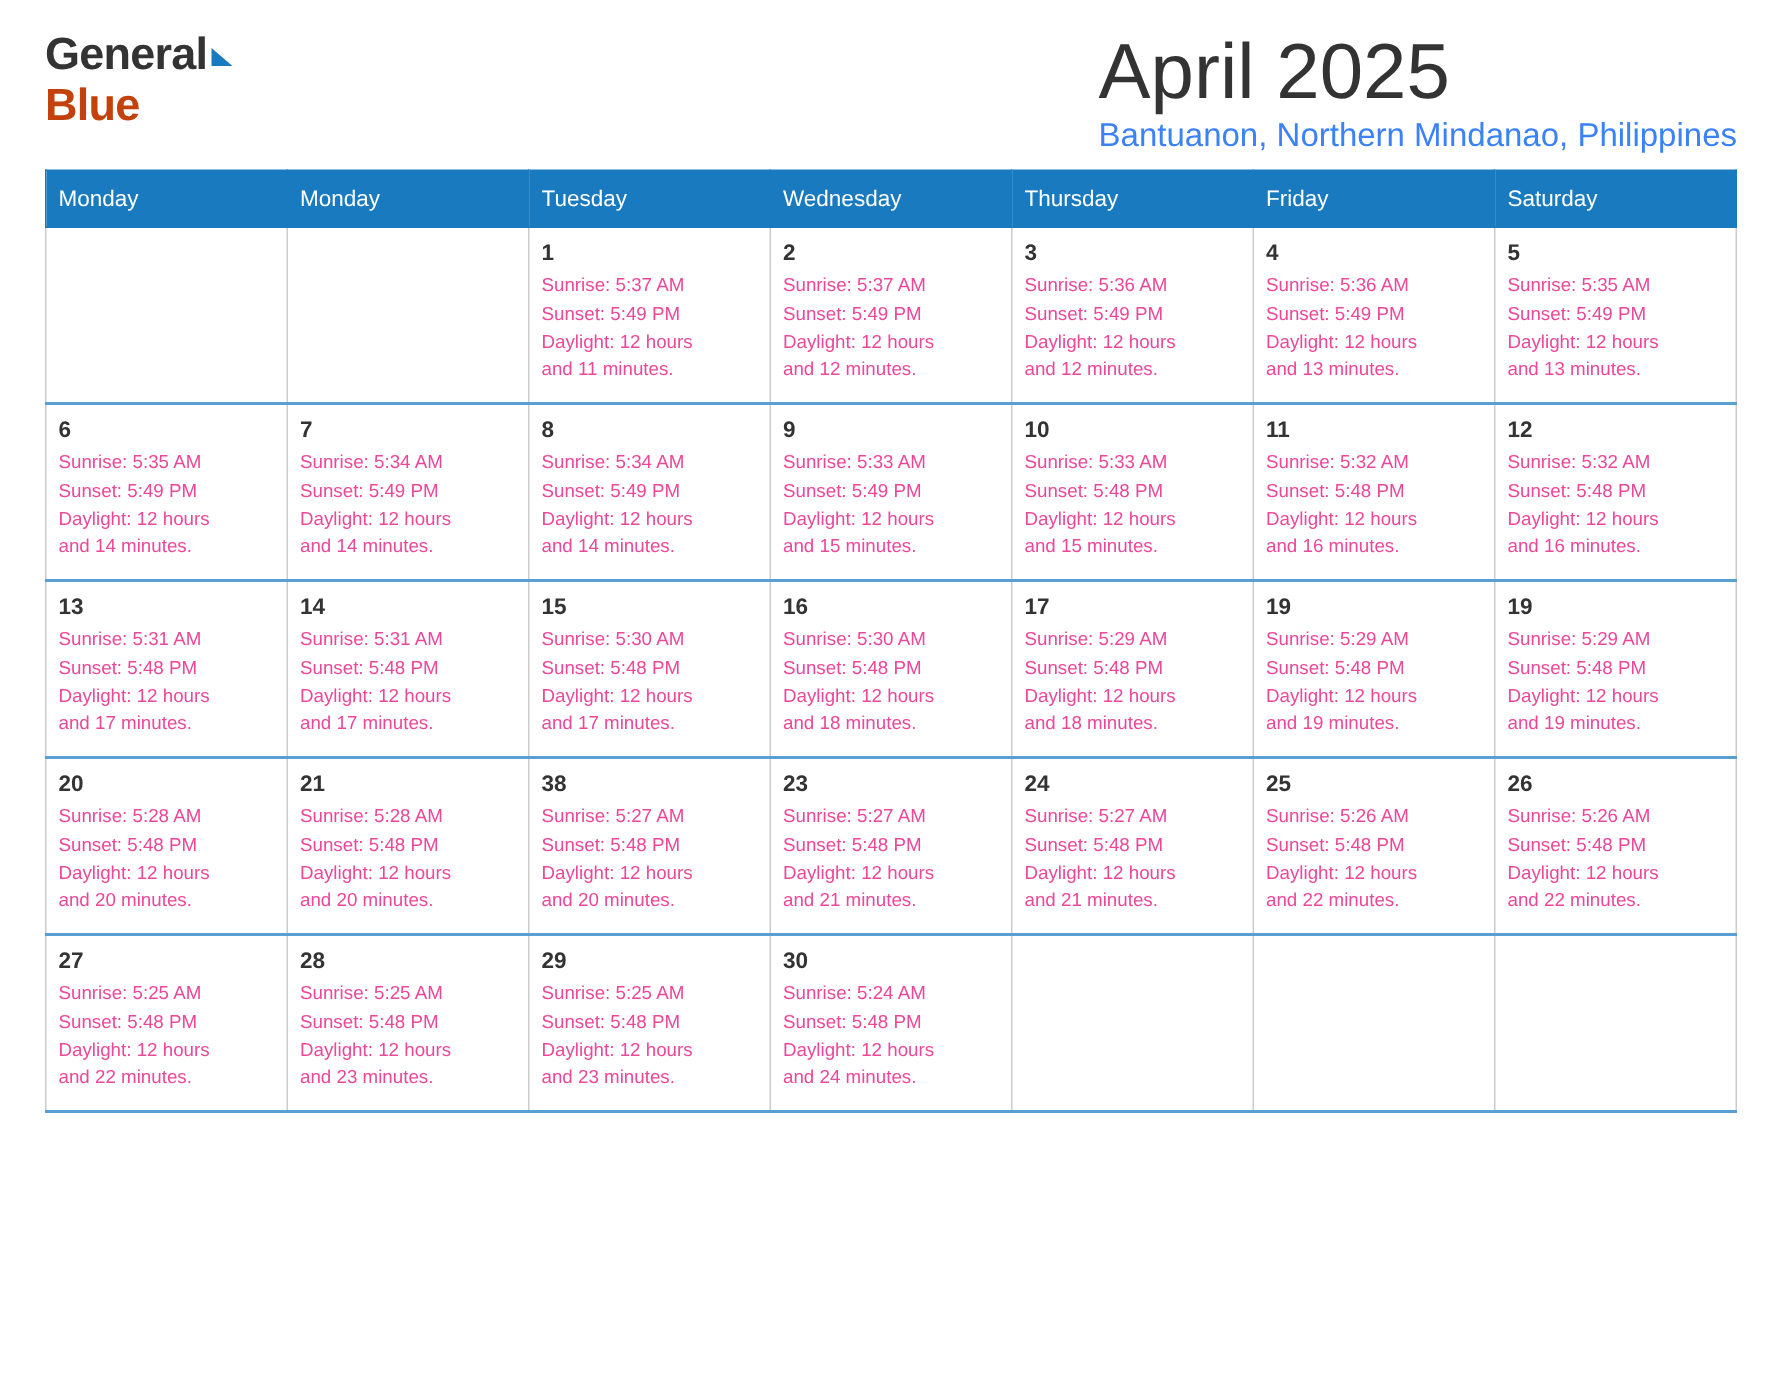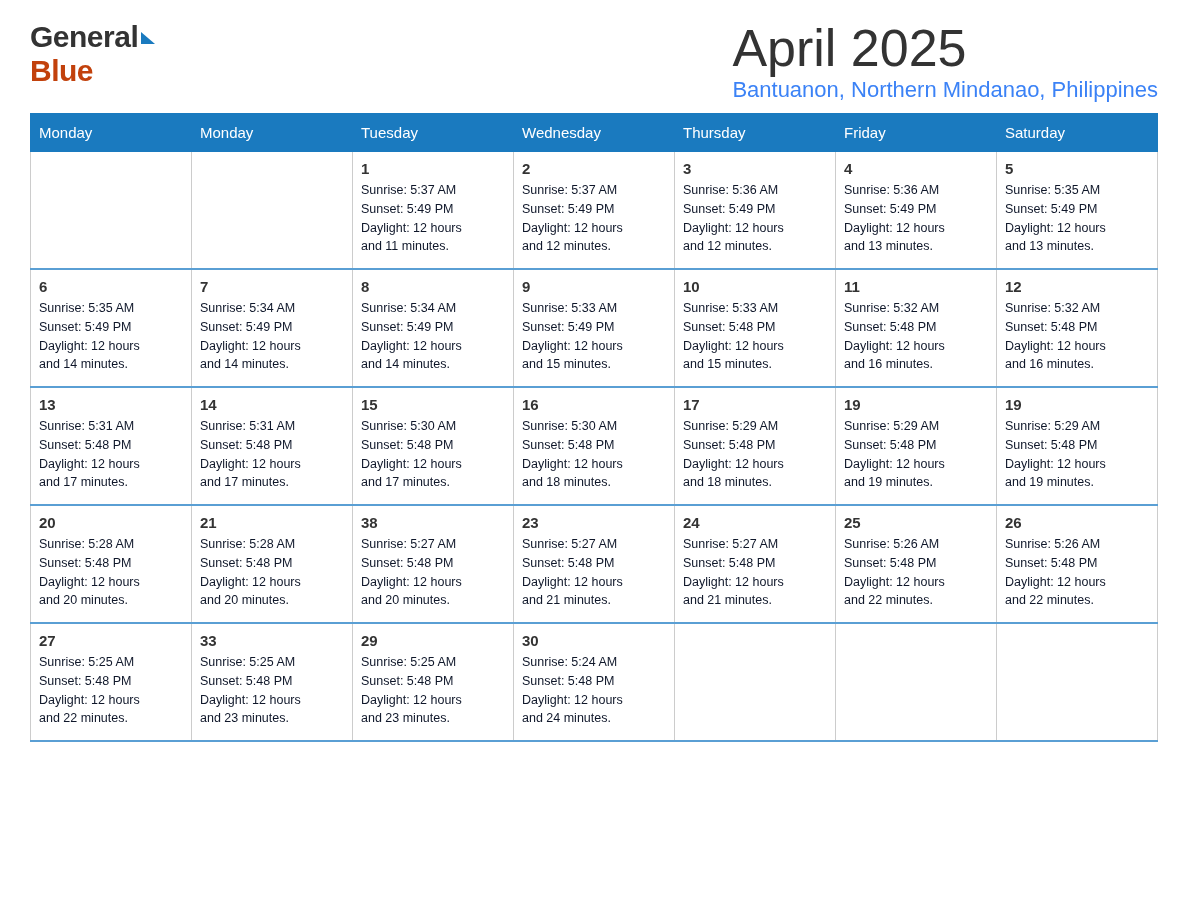--- a/index.html
+++ b/index.html
@@ -59,21 +59,21 @@
     }
     .day-number {
       font-size: 15px;
       font-weight: bold;
       color: #333;
       display: block;
       margin-bottom: 4px;
     }
     .day-info {
       font-size: 12.5px;
-      color: #0f172a;
+      color: #ec4899;
       line-height: 1.5;
     }
     .empty-cell {
       background: #fff;
     }
     .logo-wrapper {
       display: flex;
     }
     .logo-text-group {
       display: flex;
@@ -253,21 +253,21 @@
           <span class="day-number">26</span>
           <div class="day-info">Sunrise: 5:26 AM<br>Sunset: 5:48 PM<br>Daylight: 12 hours<br>and 22 minutes.</div>
         </td>
       </tr>
       <tr>
         <td>
           <span class="day-number">27</span>
           <div class="day-info">Sunrise: 5:25 AM<br>Sunset: 5:48 PM<br>Daylight: 12 hours<br>and 22 minutes.</div>
         </td>
         <td>
-          <span class="day-number">33</span>
+          <span class="day-number">28</span>
           <div class="day-info">Sunrise: 5:25 AM<br>Sunset: 5:48 PM<br>Daylight: 12 hours<br>and 23 minutes.</div>
         </td>
         <td>
           <span class="day-number">29</span>
           <div class="day-info">Sunrise: 5:25 AM<br>Sunset: 5:48 PM<br>Daylight: 12 hours<br>and 23 minutes.</div>
         </td>
         <td>
           <span class="day-number">30</span>
           <div class="day-info">Sunrise: 5:24 AM<br>Sunset: 5:48 PM<br>Daylight: 12 hours<br>and 24 minutes.</div>
         </td>

